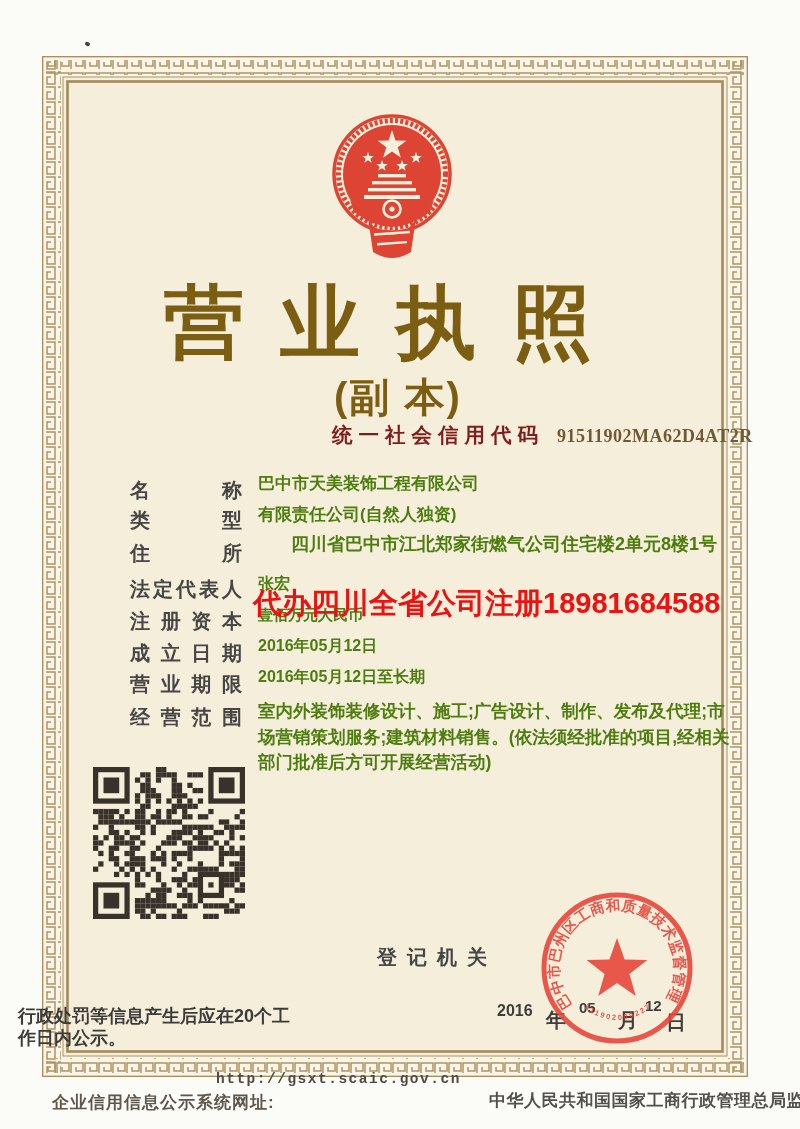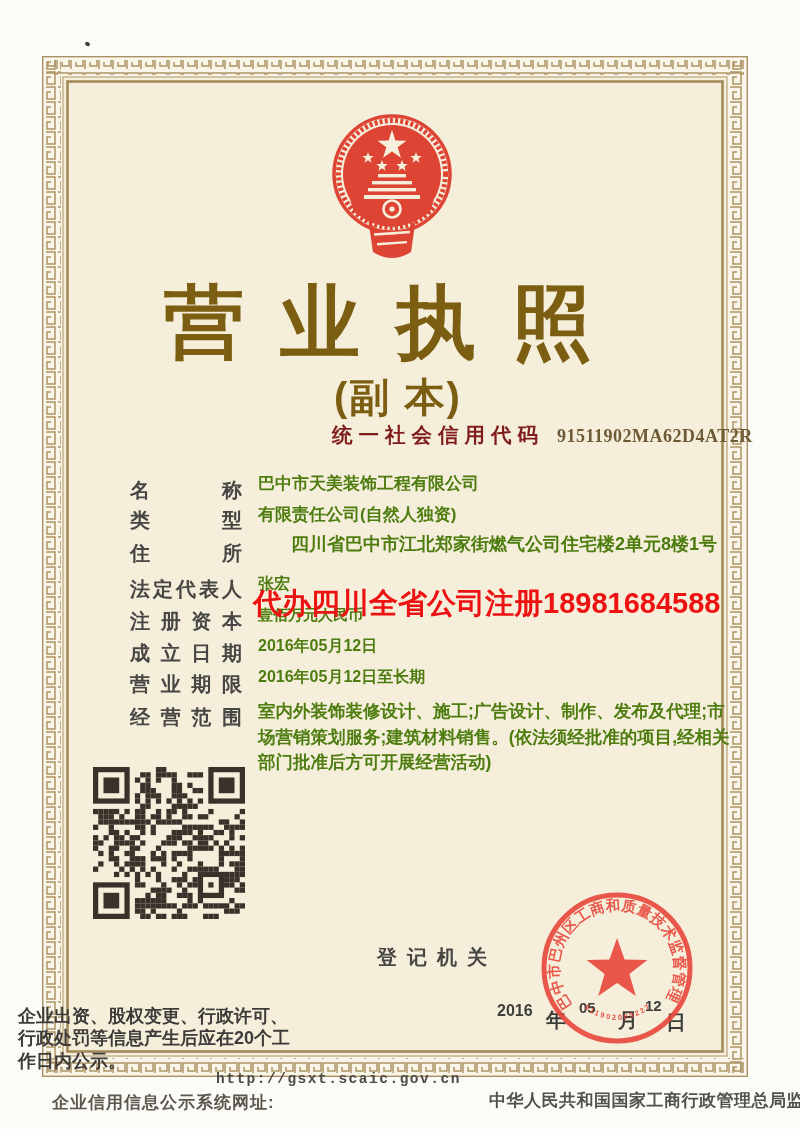--- a/index.html
+++ b/index.html
@@ -536,19 +536,18 @@
   <polygon fill="#e8473c" points="80,52 87.6,73.5 110.4,74.1 92.4,88 98.8,109.9 80,97 61.2,109.9 67.6,88 49.6,74.1 72.4,73.5"></polygon>
   <text fill="#e8473c" font-size="14.5" font-weight="bold" letter-spacing="0.5">
     <textPath href="#sealArc">巴中市巴州区工商和质量技术监督管理局</textPath>
   </text>
   <text fill="#e8473c" font-size="7.5" font-weight="bold" letter-spacing="2">
     <textPath href="#serialArc">5119020002276</textPath>
   </text>
 </svg>
 
 <div class="abs notice">
-  <div>企业出资、股权变更、行政许可、</div>
   <div>行政处罚等信息产生后应在20个工</div>
   <div>作日内公示。</div>
 </div>
 <div class="abs site-url">http://gsxt.scaic.gov.cn</div>
 <div class="abs site-label">企业信用信息公示系统网址:</div>
 <div class="abs issuer">中华人民共和国国家工商行政管理总局监制</div>
 
 </body></html>

